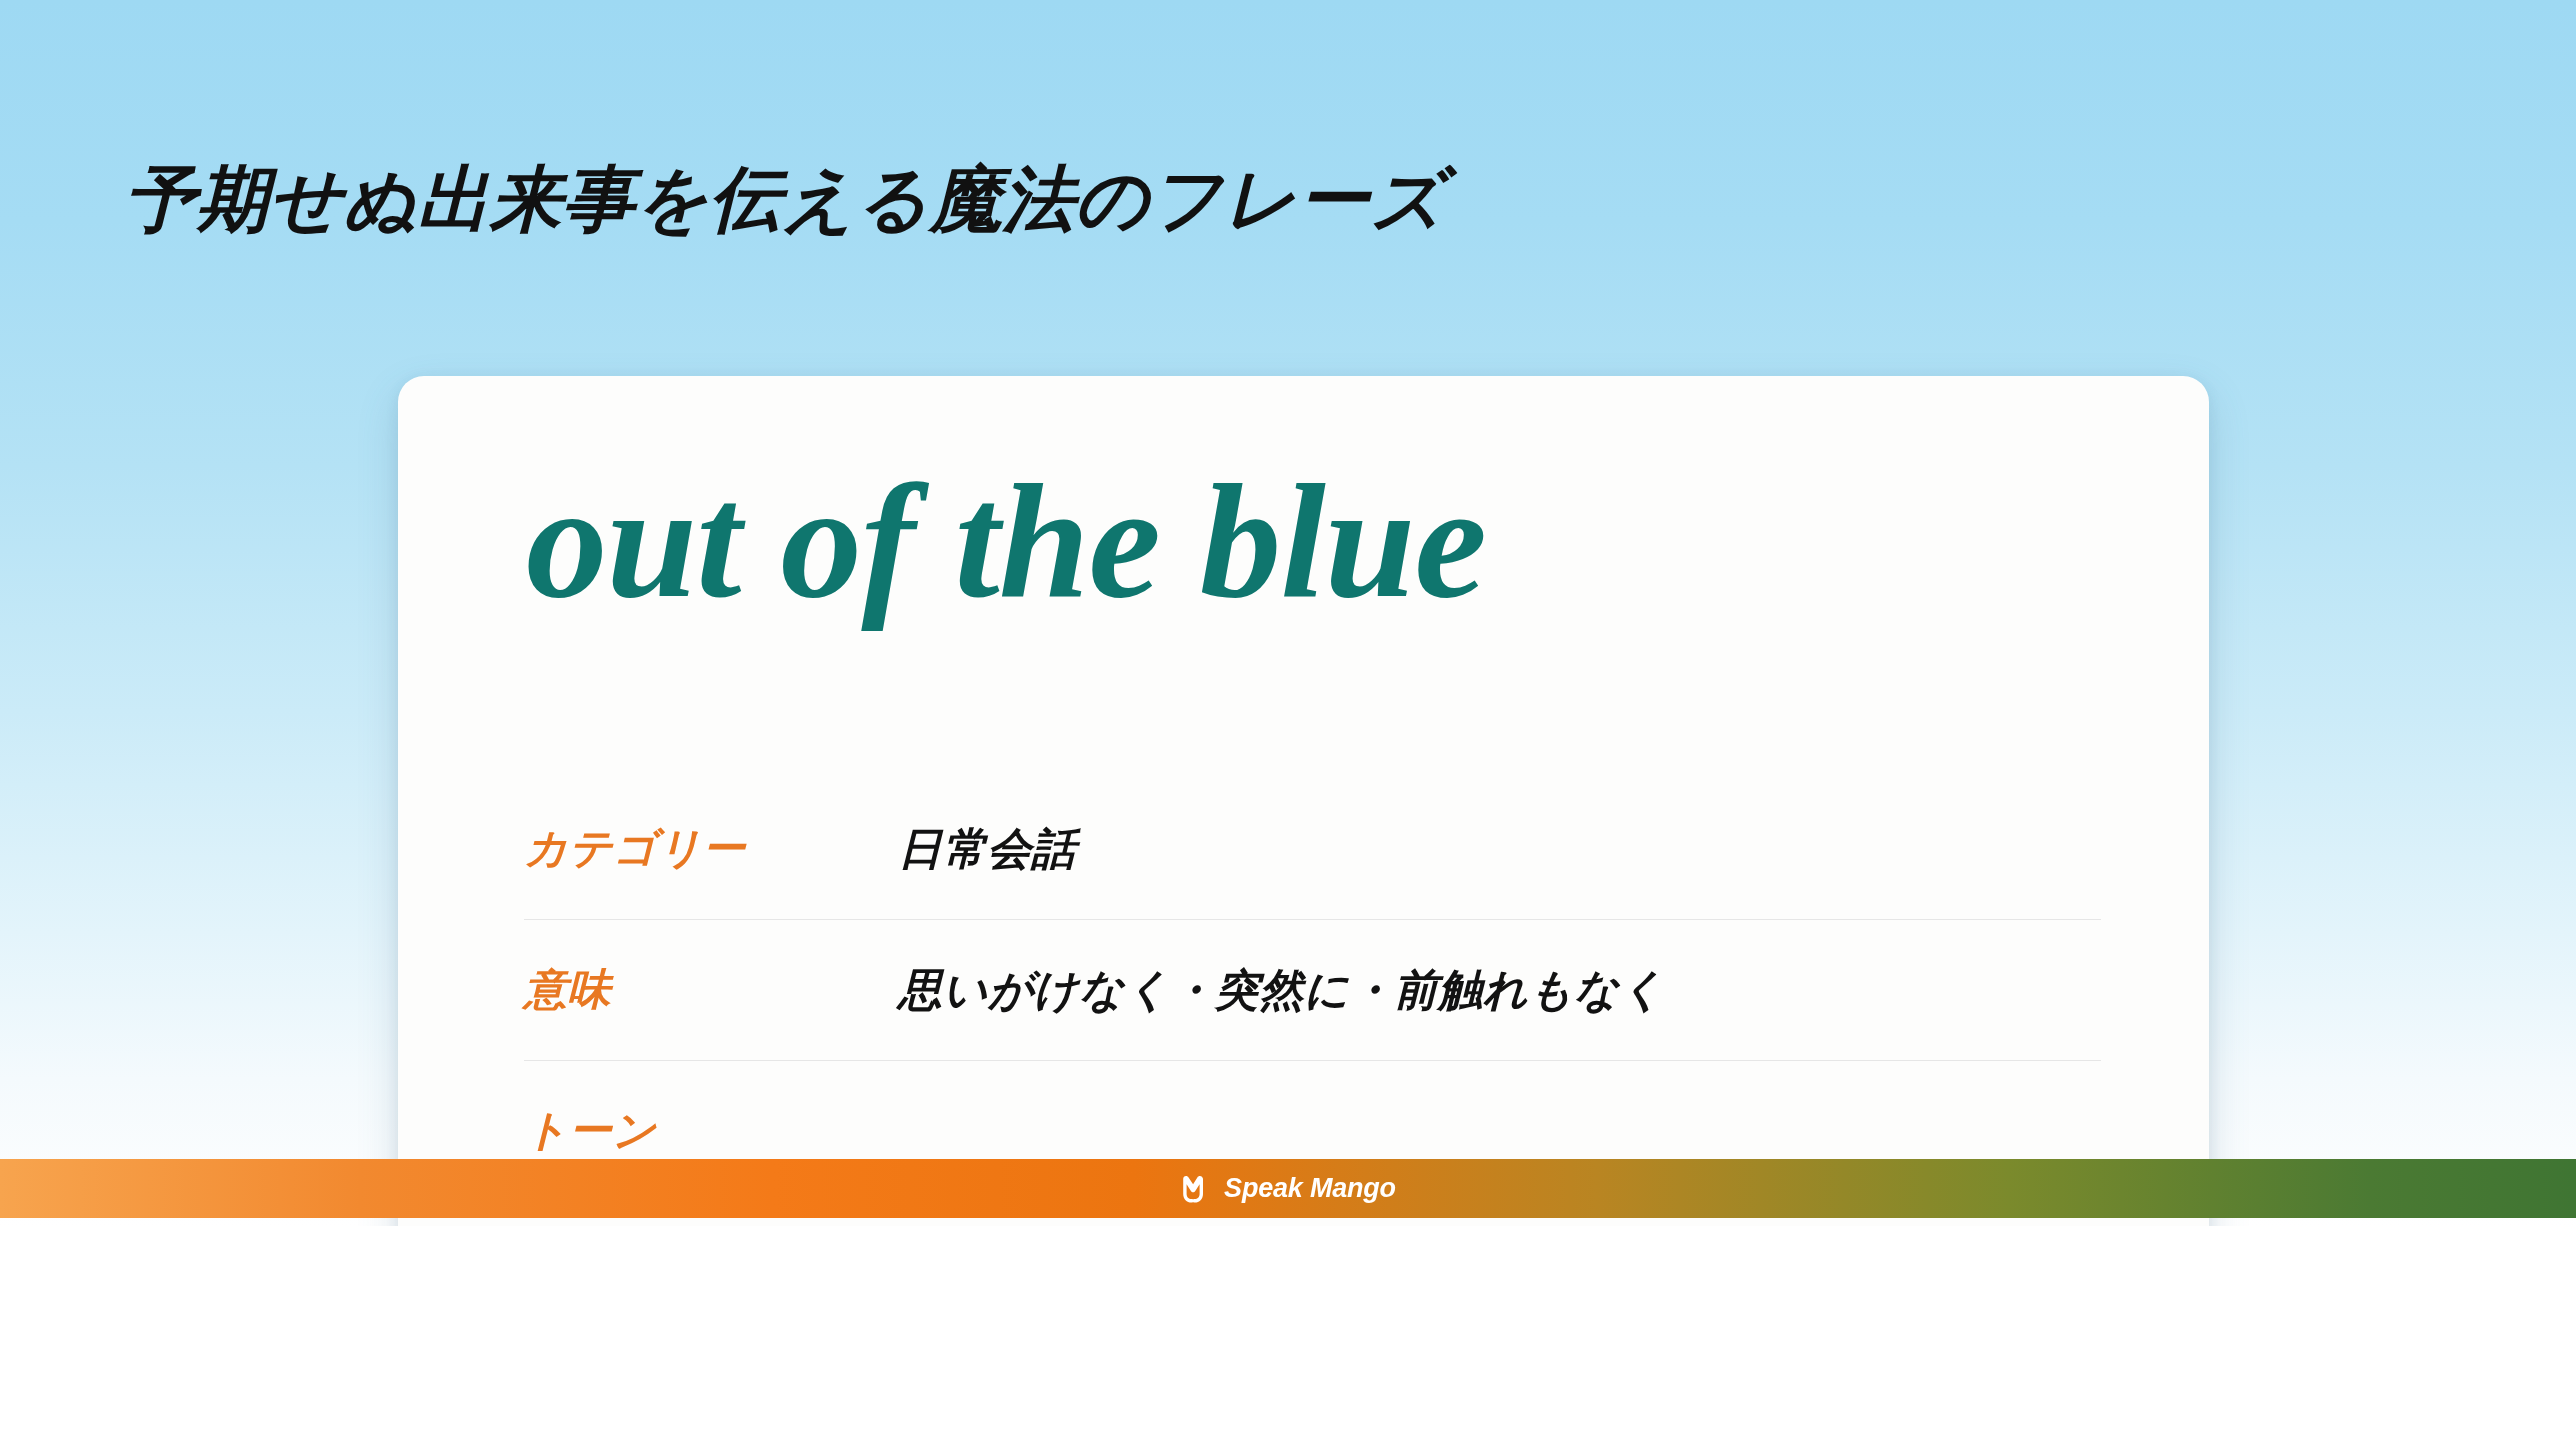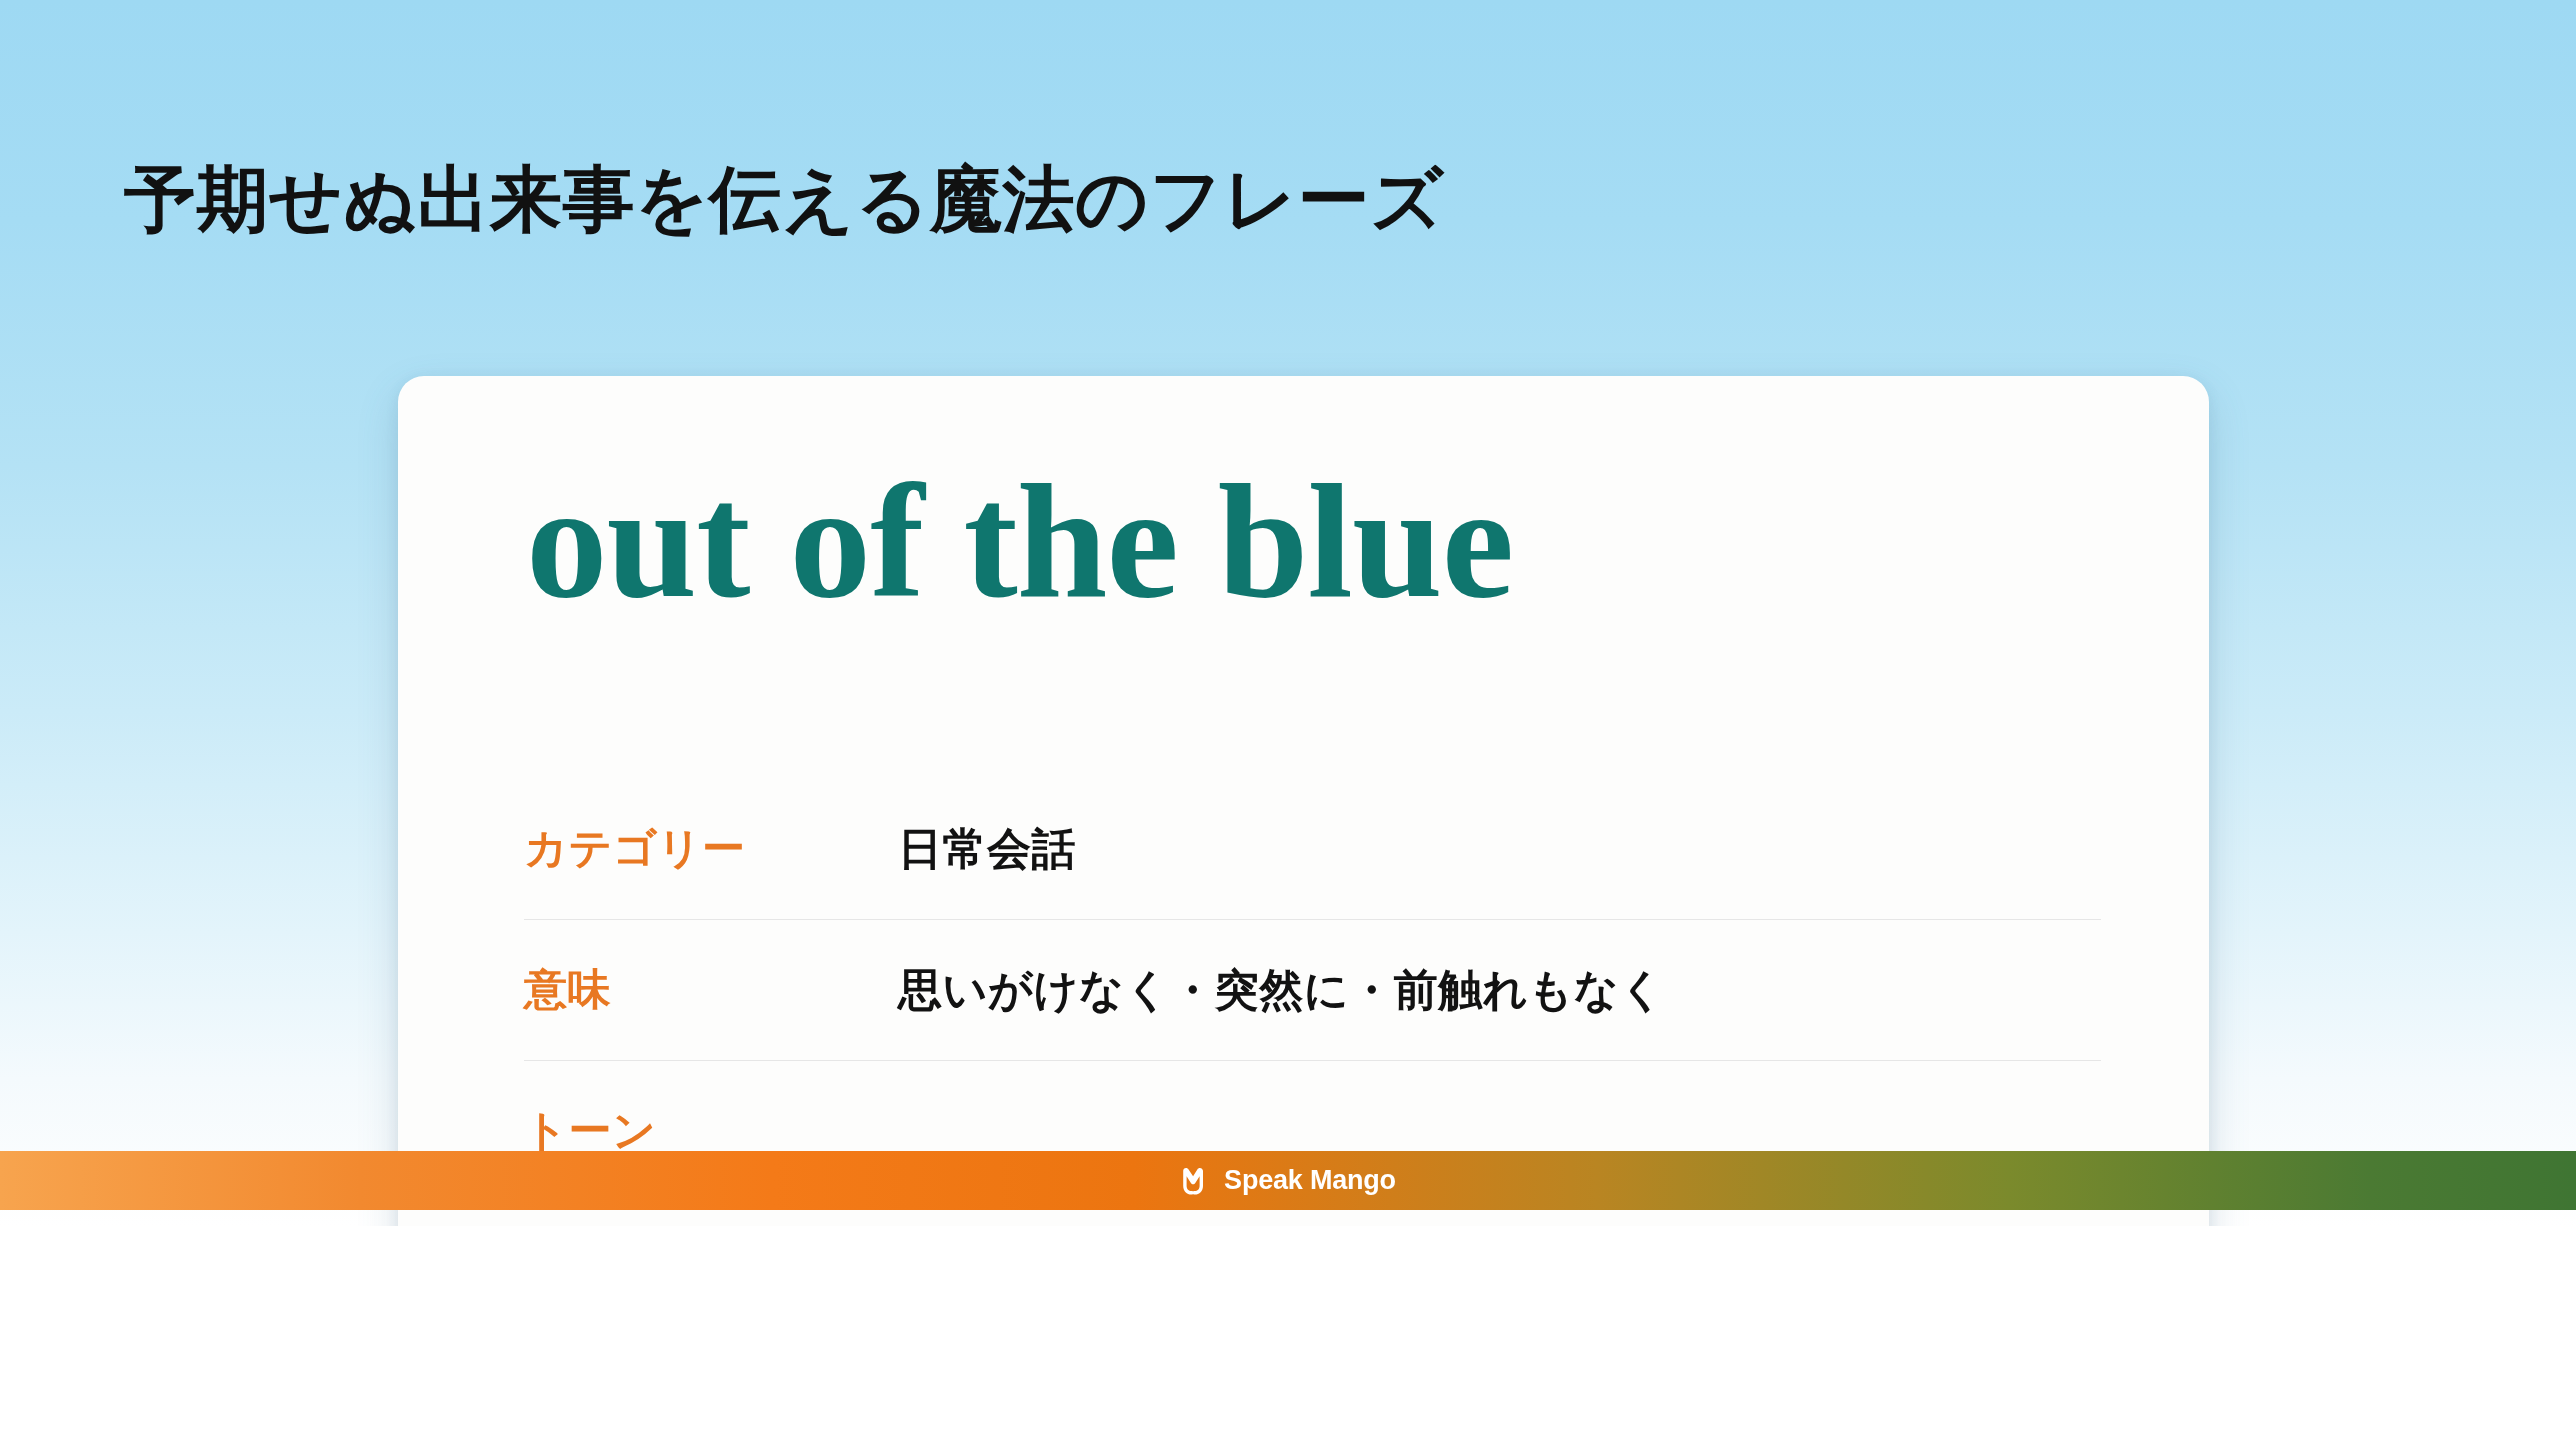--- a/index.html
+++ b/index.html
@@ -21,20 +21,21 @@
     background: linear-gradient(180deg,
                 #9ed9f3 0%,
                 #a5dcf4 18%,
                 #b4e2f5 38%,
                 #cbebf8 58%,
                 #e3f4fb 76%,
                 #f4fafd 88%,
                 #fbfdfe 96%,
                 #ffffff 100%);
     overflow: hidden;
+    font-style: italic;
   }
 
   
   .slide-title {
     position: absolute;
     left: 124px;
     top: 110px;
     font-size: 72px;
     font-weight: 700;
     color: #111111;
@@ -104,21 +105,21 @@
     font-weight: 700;
     color: #121212;
     letter-spacing: 0.5px;
     white-space: nowrap;
   }
 
   
   .brand-bar {
     position: absolute;
     left: 0;
-    bottom: 16px;
+    bottom: 8px;
     width: 2576px;
     height: 59px;
     display: flex;
     align-items: center;
     justify-content: center;
     background: linear-gradient(90deg,
                 #f7a44e 0%,
                 #f2892f 14%,
                 #f47a18 30%,
                 #ec7510 44%,

